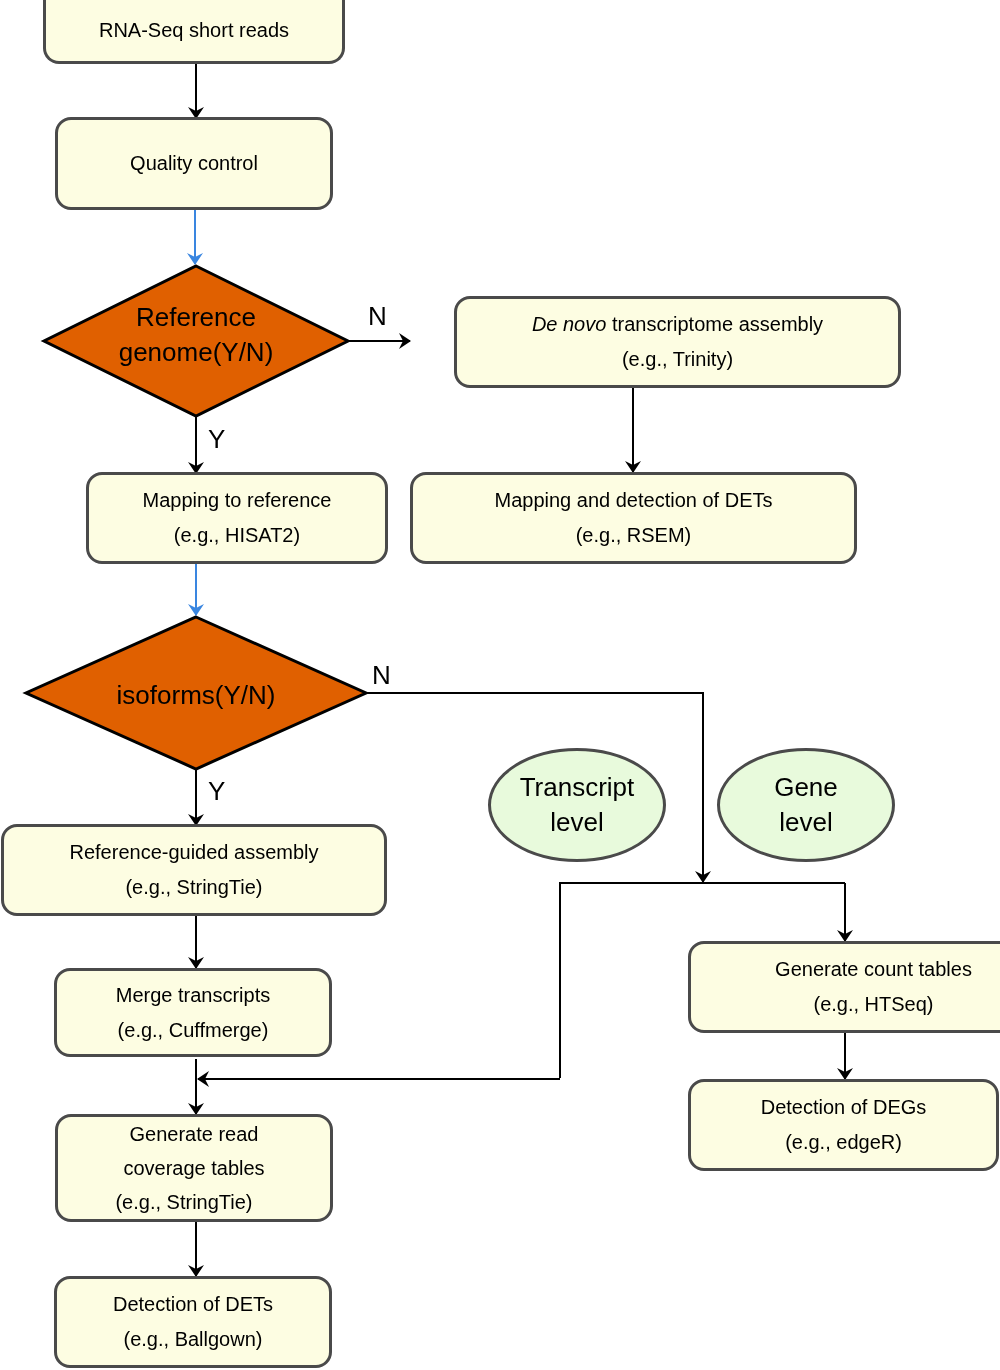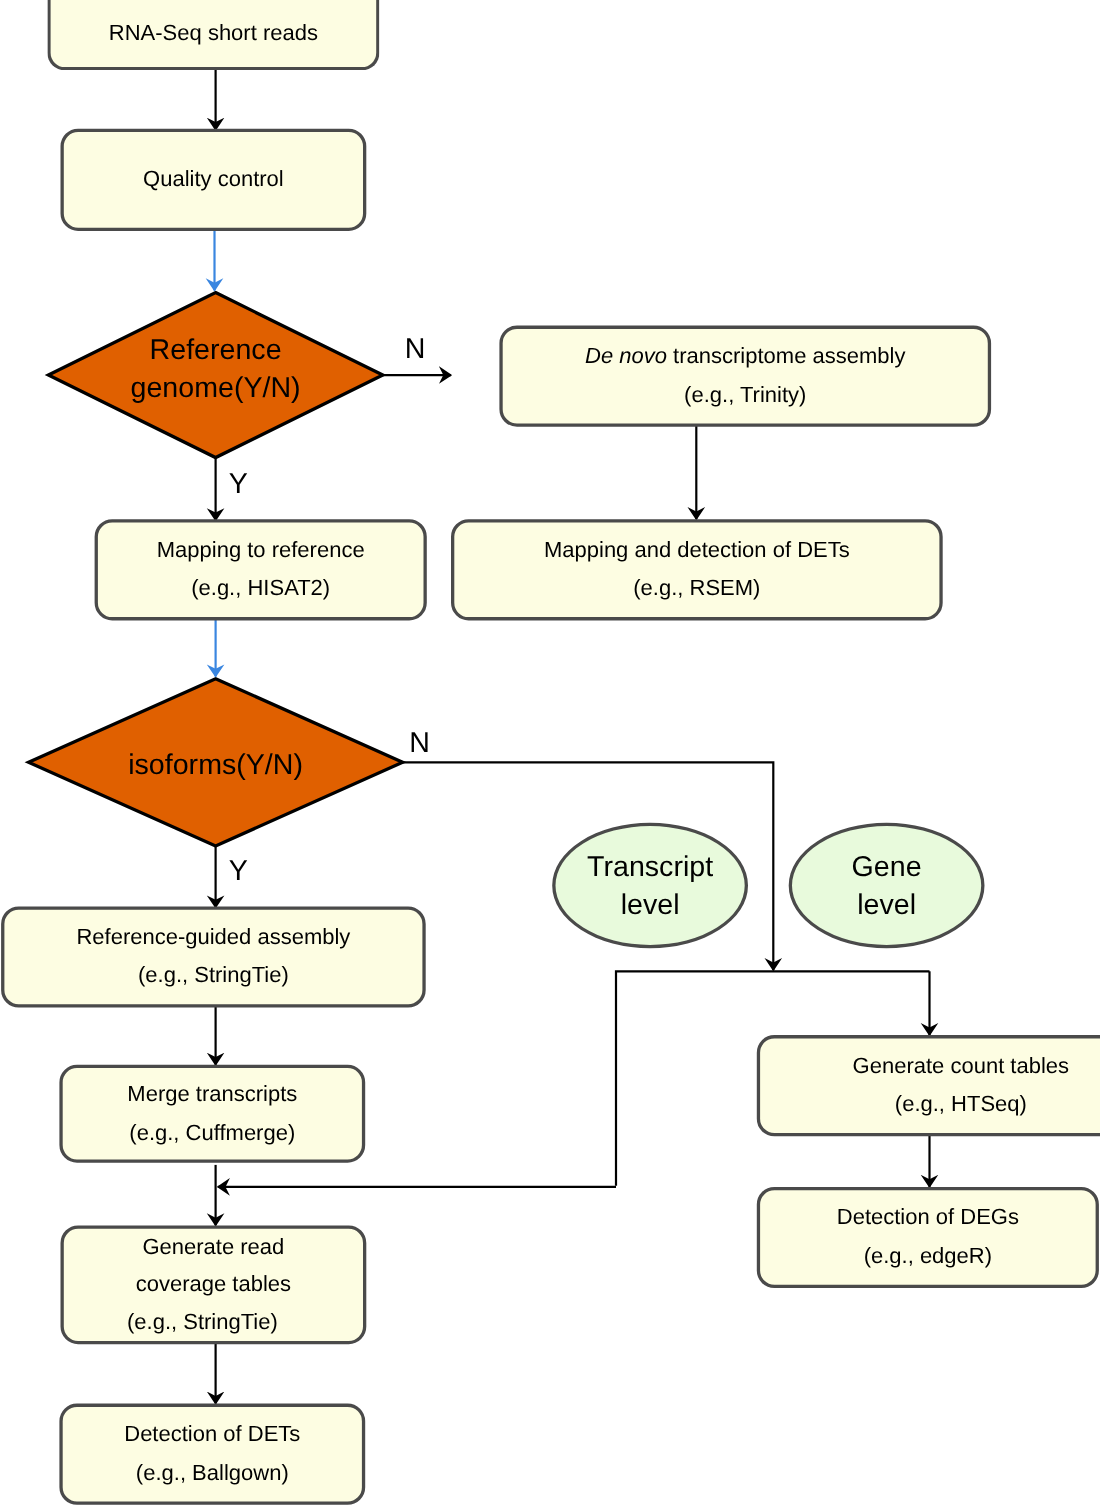--- a/index.html
+++ b/index.html
@@ -81,21 +81,21 @@
   <span>Mapping to reference</span>
   <span>(e.g., HISAT2)</span>
 </div>
 
 <div class="dia-label" style="left:26px;top:660px;width:340px;height:70px;">
   <span>isoforms(Y/N)</span>
 </div>
 <div class="yn" style="left:372px;top:662px;">N</div>
 <div class="yn" style="left:208px;top:778px;">Y</div>
 
-<div class="ell" style="left:502px;top:748px;width:178px;height:114px;">
+<div class="ell" style="left:488px;top:748px;width:178px;height:114px;">
   <span>Transcript</span>
   <span>level</span>
 </div>
 <div class="ell" style="left:717px;top:748px;width:178px;height:114px;">
   <span>Gene</span>
   <span>level</span>
 </div>
 
 <div class="node" style="left:1px;top:824px;width:386px;height:92px;">
   <span>Reference-guided assembly</span>

